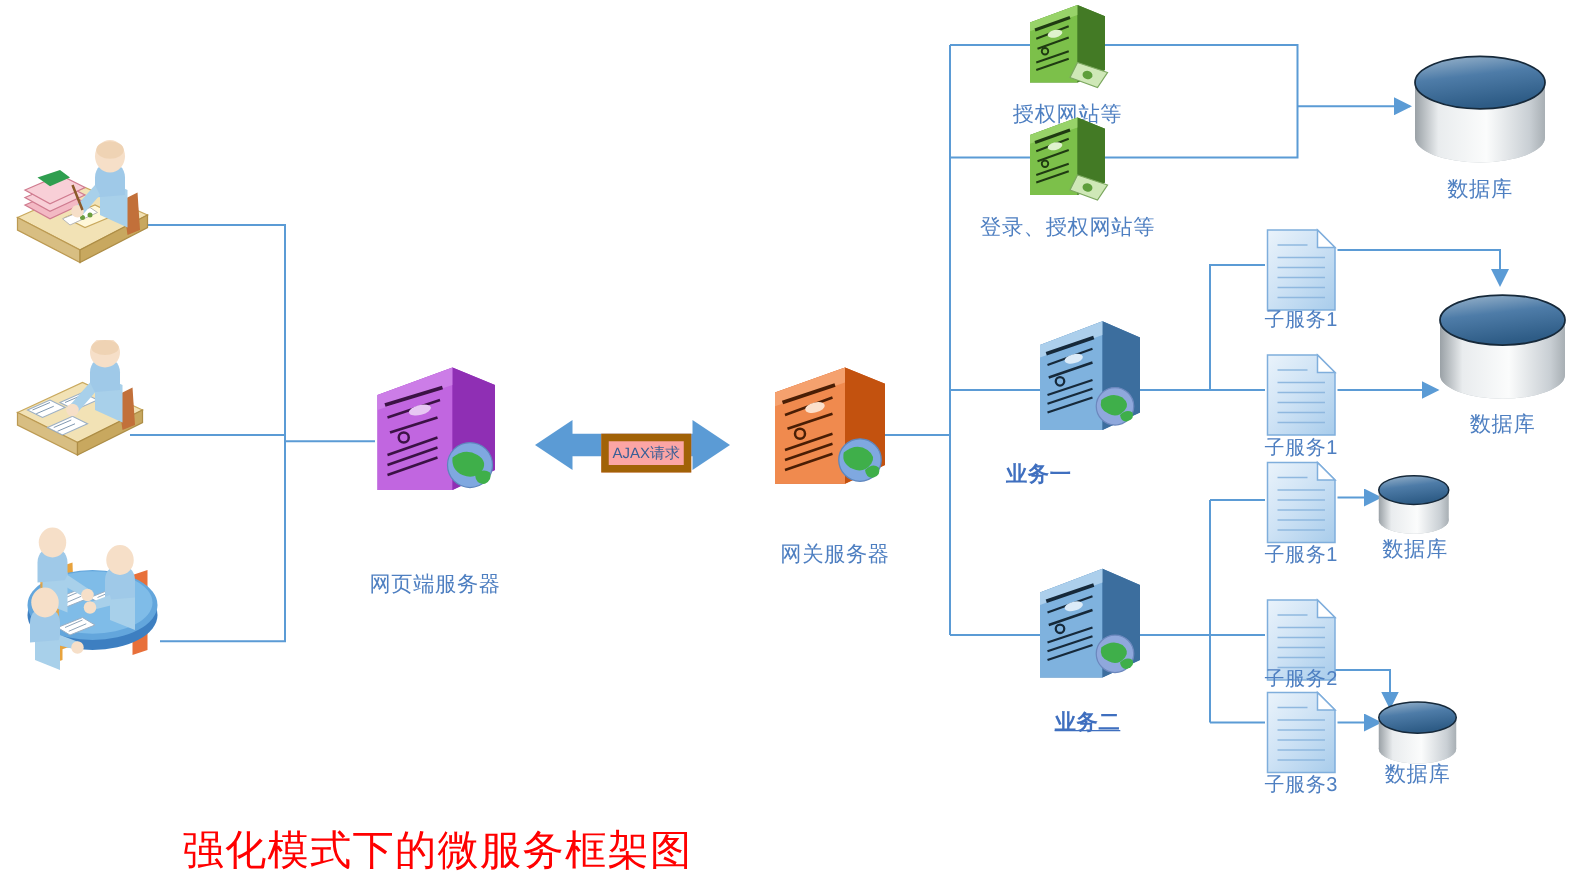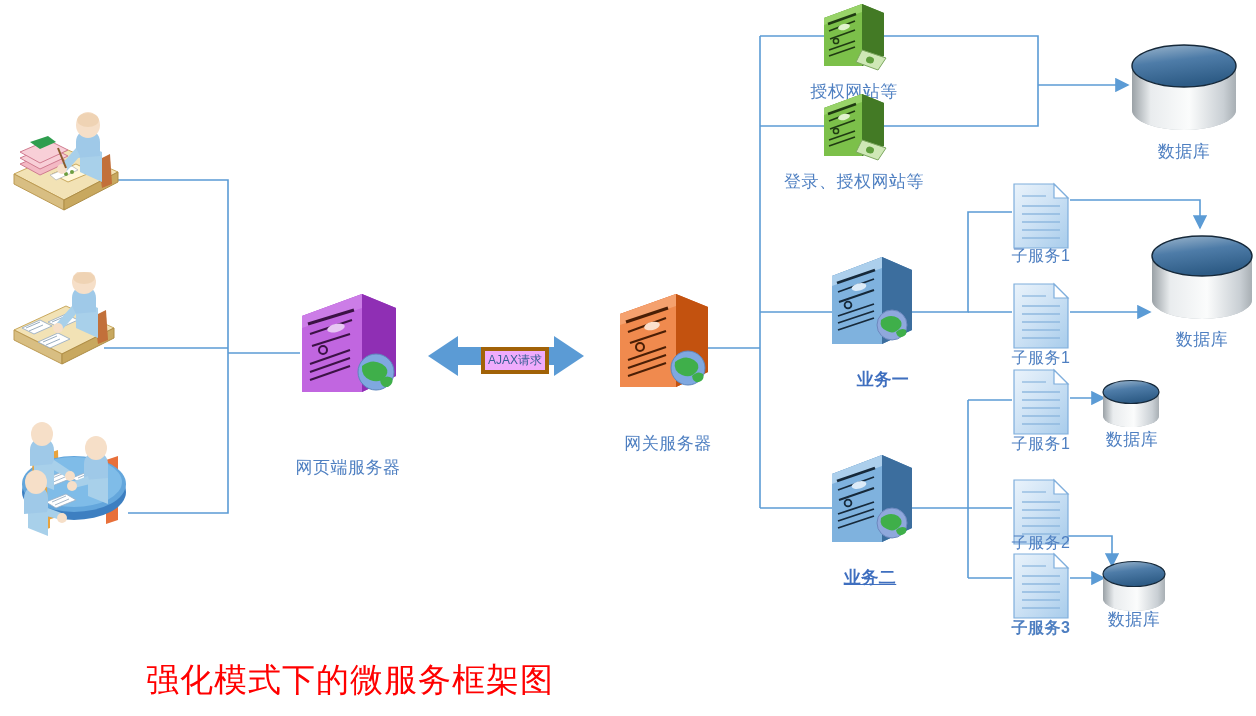--- a/index.html
+++ b/index.html
@@ -7,21 +7,21 @@
        font-family:"Liberation Sans","DejaVu Sans",sans-serif;}
   #stage{position:absolute;left:0;top:0;width:1256px;height:716px;}
   svg.layer{position:absolute;left:0;top:0;width:1256px;height:716px;}
   .node{position:absolute;}
   .label{position:absolute;color:#4E7FC1;font-size:17px;white-space:nowrap;
          text-align:center;letter-spacing:.5px;}
   .label.bold{font-weight:bold;color:#3F6FBF;}
   .label.small{font-size:16px;}
   .title{position:absolute;color:#FF0000;font-size:33px;white-space:nowrap;
          letter-spacing:1px;}
-  .ajaxlabel{position:absolute;background:#f0abfc;border:4px solid #a16207;
+  .ajaxlabel{position:absolute;background:#fca5a5;border:6px solid #a16207;
              color:#3A5F96;font-size:12px;padding:1px 3px;white-space:nowrap;}
 </style>
 </head>
 <body>
 
 <div id="stage">
 
   <svg class="layer" viewBox="0 0 1256 716">
     <defs>
       <marker id="arw" markerWidth="9" markerHeight="9" refX="8" refY="4.5" orient="auto">
@@ -276,21 +276,21 @@
       <path d="M19,50 L54,38" stroke="#16293A" stroke-width="2" fill="none"></path>
       <circle cx="28" cy="53" r="3.4" fill="none" stroke="#16293A" stroke-width="1.8"></circle>
       <path d="M18,64 L54,52" stroke="#16293A" stroke-width="1.8" fill="none"></path>
       <path d="M18,71 L54,59" stroke="#16293A" stroke-width="1.8" fill="none"></path>
       <path d="M18,78 L54,66" stroke="#16293A" stroke-width="1.8" fill="none"></path>
       <circle cx="72" cy="73" r="15" fill="#8FA8DC" stroke="#6C88BE" stroke-width="1"></circle>
       <path d="M61,68 q9,-7 17,-2 q6,5 2,10 q-6,7 -13,3 q-8,-3 -6,-11 z" fill="#3FAF4A"></path>
       <path d="M76,80 q5,-5 10,-2 q2,5 -4,7 q-5,1 -6,-5 z" fill="#3FAF4A"></path>
     </g>
   </svg>
-  <div class="label bold" style="left:833px;top:368px;width:100px;">业务一</div>
+  <div class="label bold" style="left:781px;top:368px;width:100px;">业务一</div>
 
   <svg class="node" style="left:820px;top:450px;width:100px;height:108px" viewBox="0 0 100 108">
     <g>
       <path d="M12,24 L62,5 L92,18 L92,78 L62,92 L12,92 z" fill="#4A80B4"></path>
       <path d="M12,24 L62,5 L62,92 L12,92 z" fill="#7FB2DE"></path>
       <path d="M62,5 L92,18 L92,78 L62,92 z" fill="#3C6E9E"></path>
       <path d="M12,24 L62,5 L62,16 L12,34 z" fill="#C5DEF2" opacity=".65"></path>
       <path d="M17,31 L55,18" stroke="#16293A" stroke-width="2.8" fill="none"></path>
       <path d="M18,40 L54,27" stroke="#16293A" stroke-width="1.8" fill="none"></path>
       <ellipse cx="39" cy="35" rx="7.5" ry="3.6" fill="#DCEBF8" transform="rotate(-14 39 35)"></ellipse>
@@ -367,21 +367,21 @@
     <path d="M42,2 L56,16 L42,16 z" fill="#FFFFFF" stroke="#7FAEDC" stroke-width="1.2"></path>
     <g stroke="#8FB8DF" stroke-width="1.3">
       <path d="M10,14 L34,14"></path>
         <path d="M10,24 L48,24"></path>
         <path d="M10,32 L48,32"></path>
       <path d="M10,40 L48,40"></path>
         <path d="M10,48 L48,48"></path>
         <path d="M10,56 L48,56"></path>
     </g>
   </svg>
-  <div class="label small" style="left:996px;top:618px;width:90px;font-weight:bold;">子服务3</div>
+  <div class="label small" style="left:996px;top:618px;width:90px;">子服务3</div>
 
   <svg class="node" style="left:1128px;top:36px;width:112px;height:102px" viewBox="0 0 112 102">
     <ellipse cx="56" cy="74" rx="52" ry="20" fill="#B9C0C5"></ellipse>
     <path d="M4,30 L4,74 a52,20 0 0 0 104,0 L108,30 z" fill="url(#gCylBody)"></path>
     <ellipse cx="56" cy="30" rx="52" ry="21" fill="url(#gCylTop)" stroke="#16293A" stroke-width="1.4"></ellipse>
   </svg>
   <div class="label" style="left:1128px;top:140px;width:112px;">数据库</div>
 
   <svg class="node" style="left:1148px;top:228px;width:108px;height:98px" viewBox="0 0 108 98">
     <ellipse cx="54" cy="72" rx="50" ry="19" fill="#B9C0C5"></ellipse>

